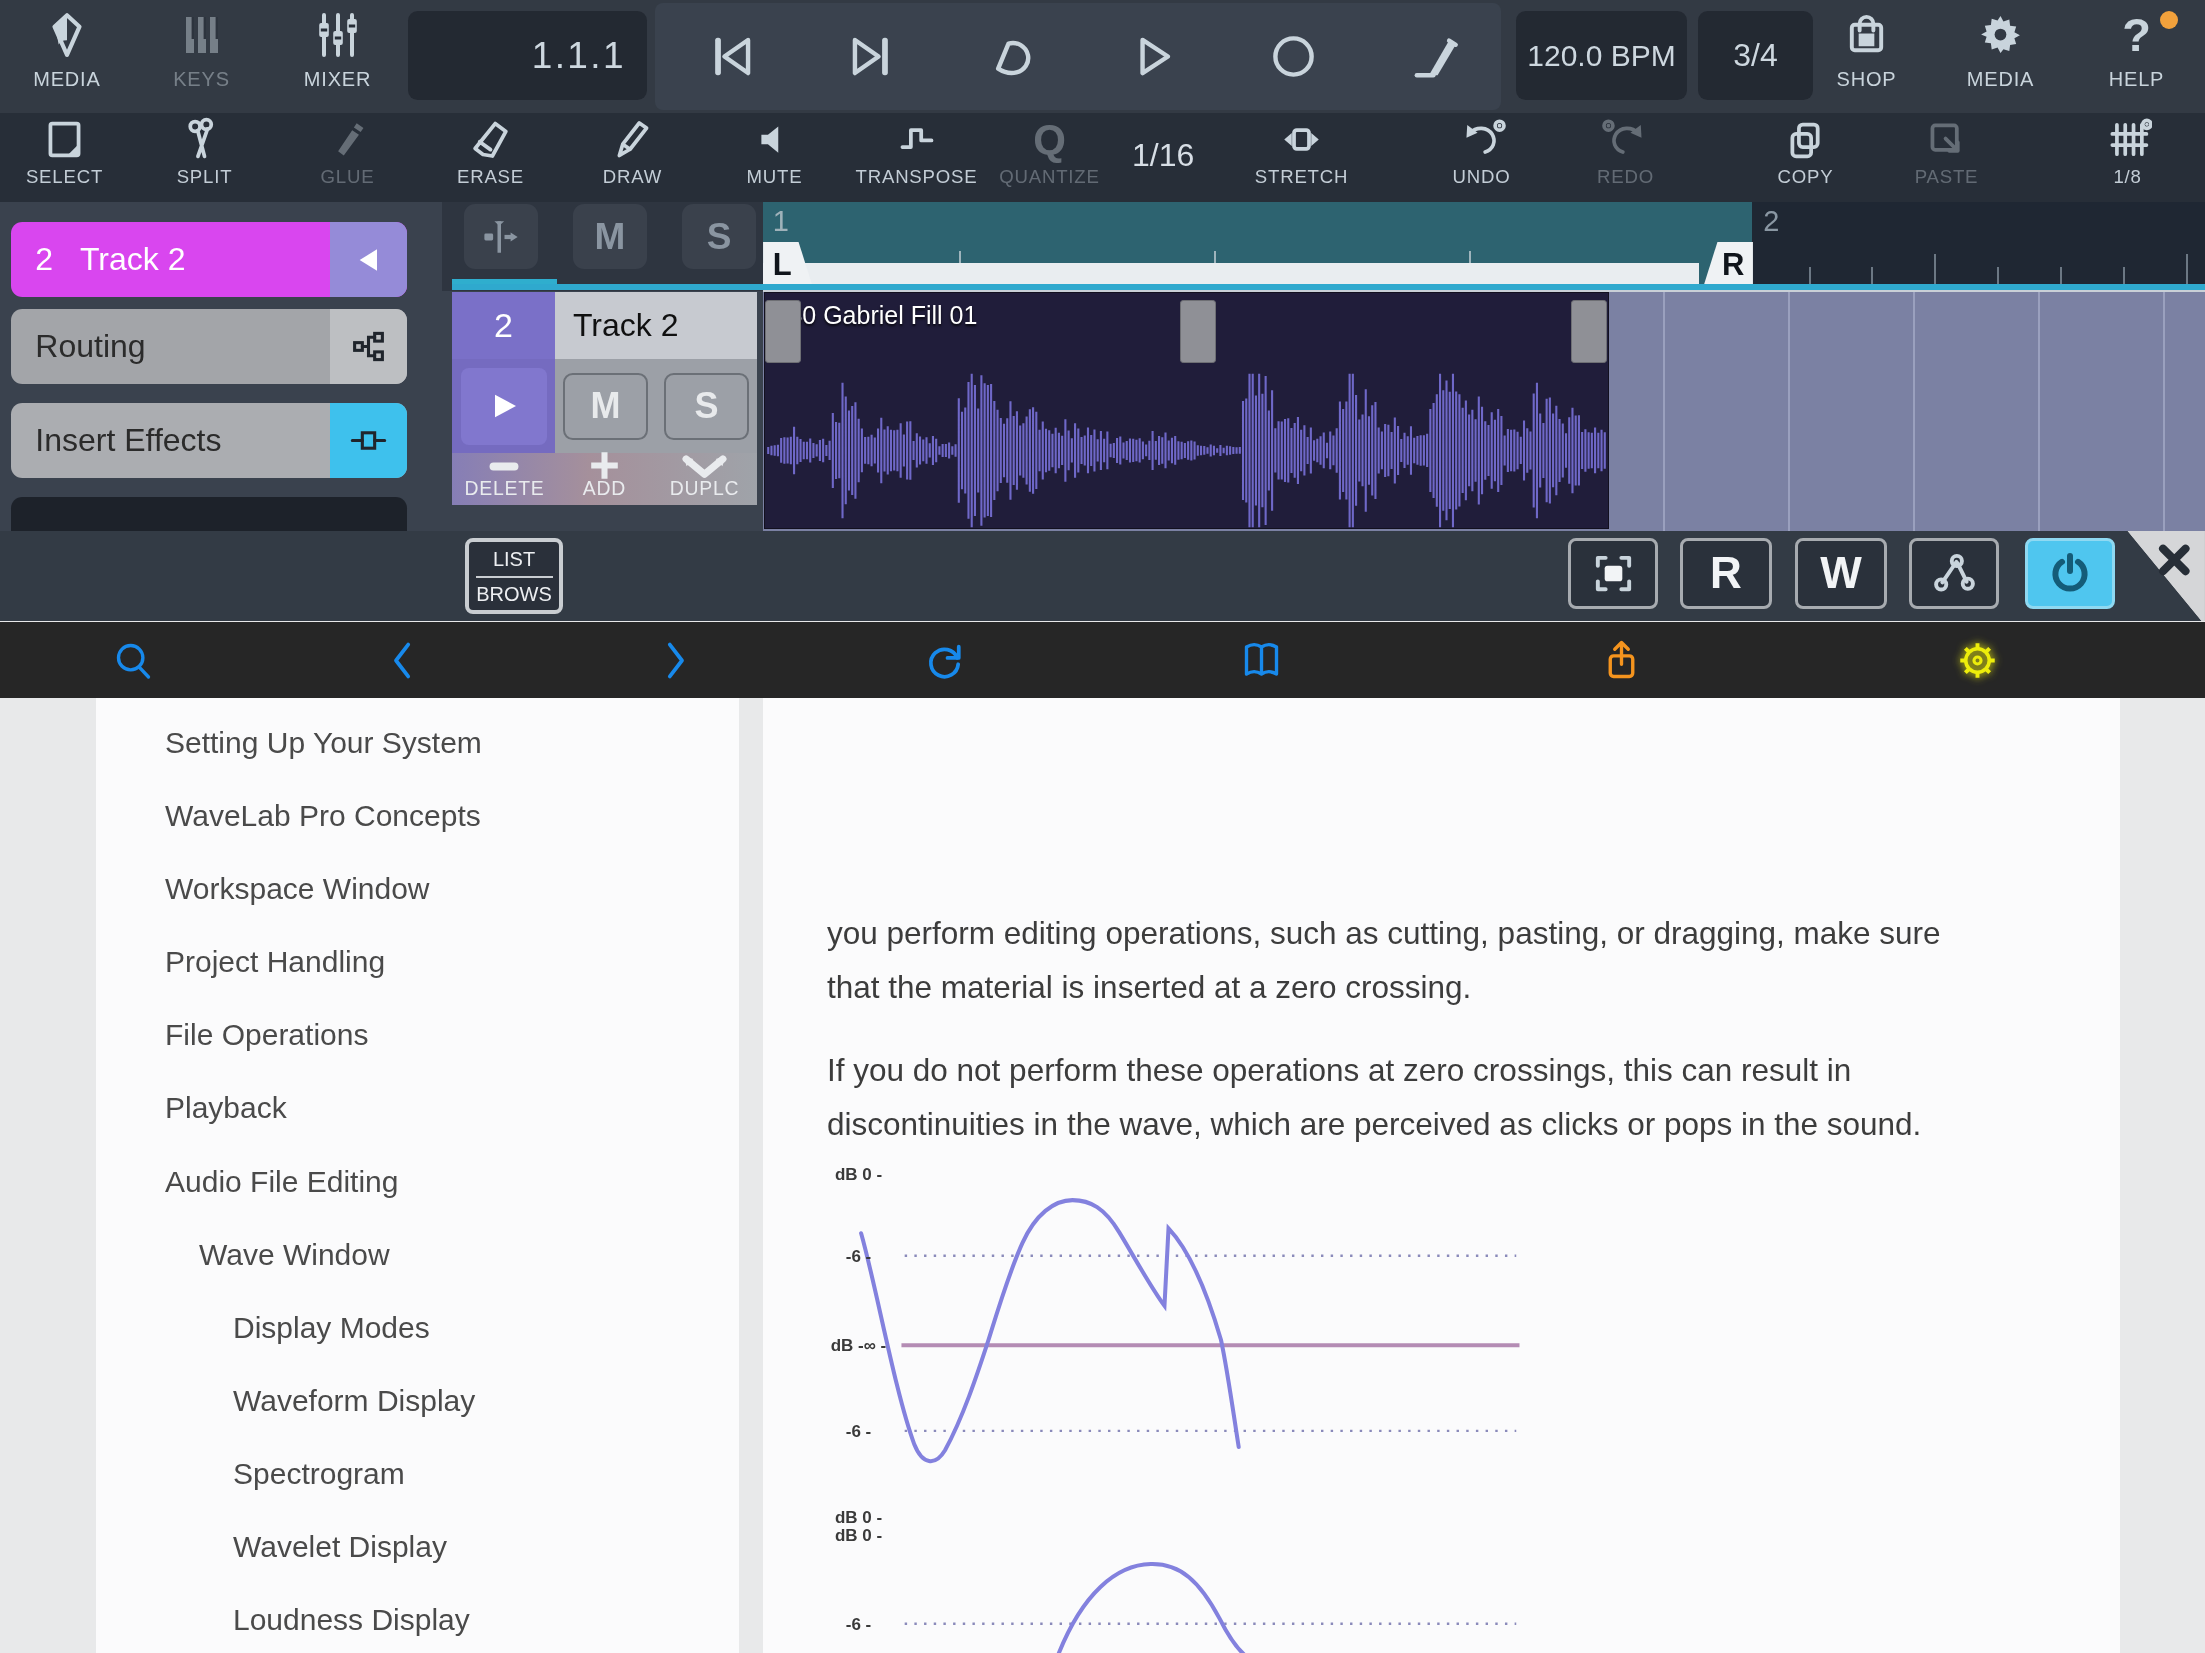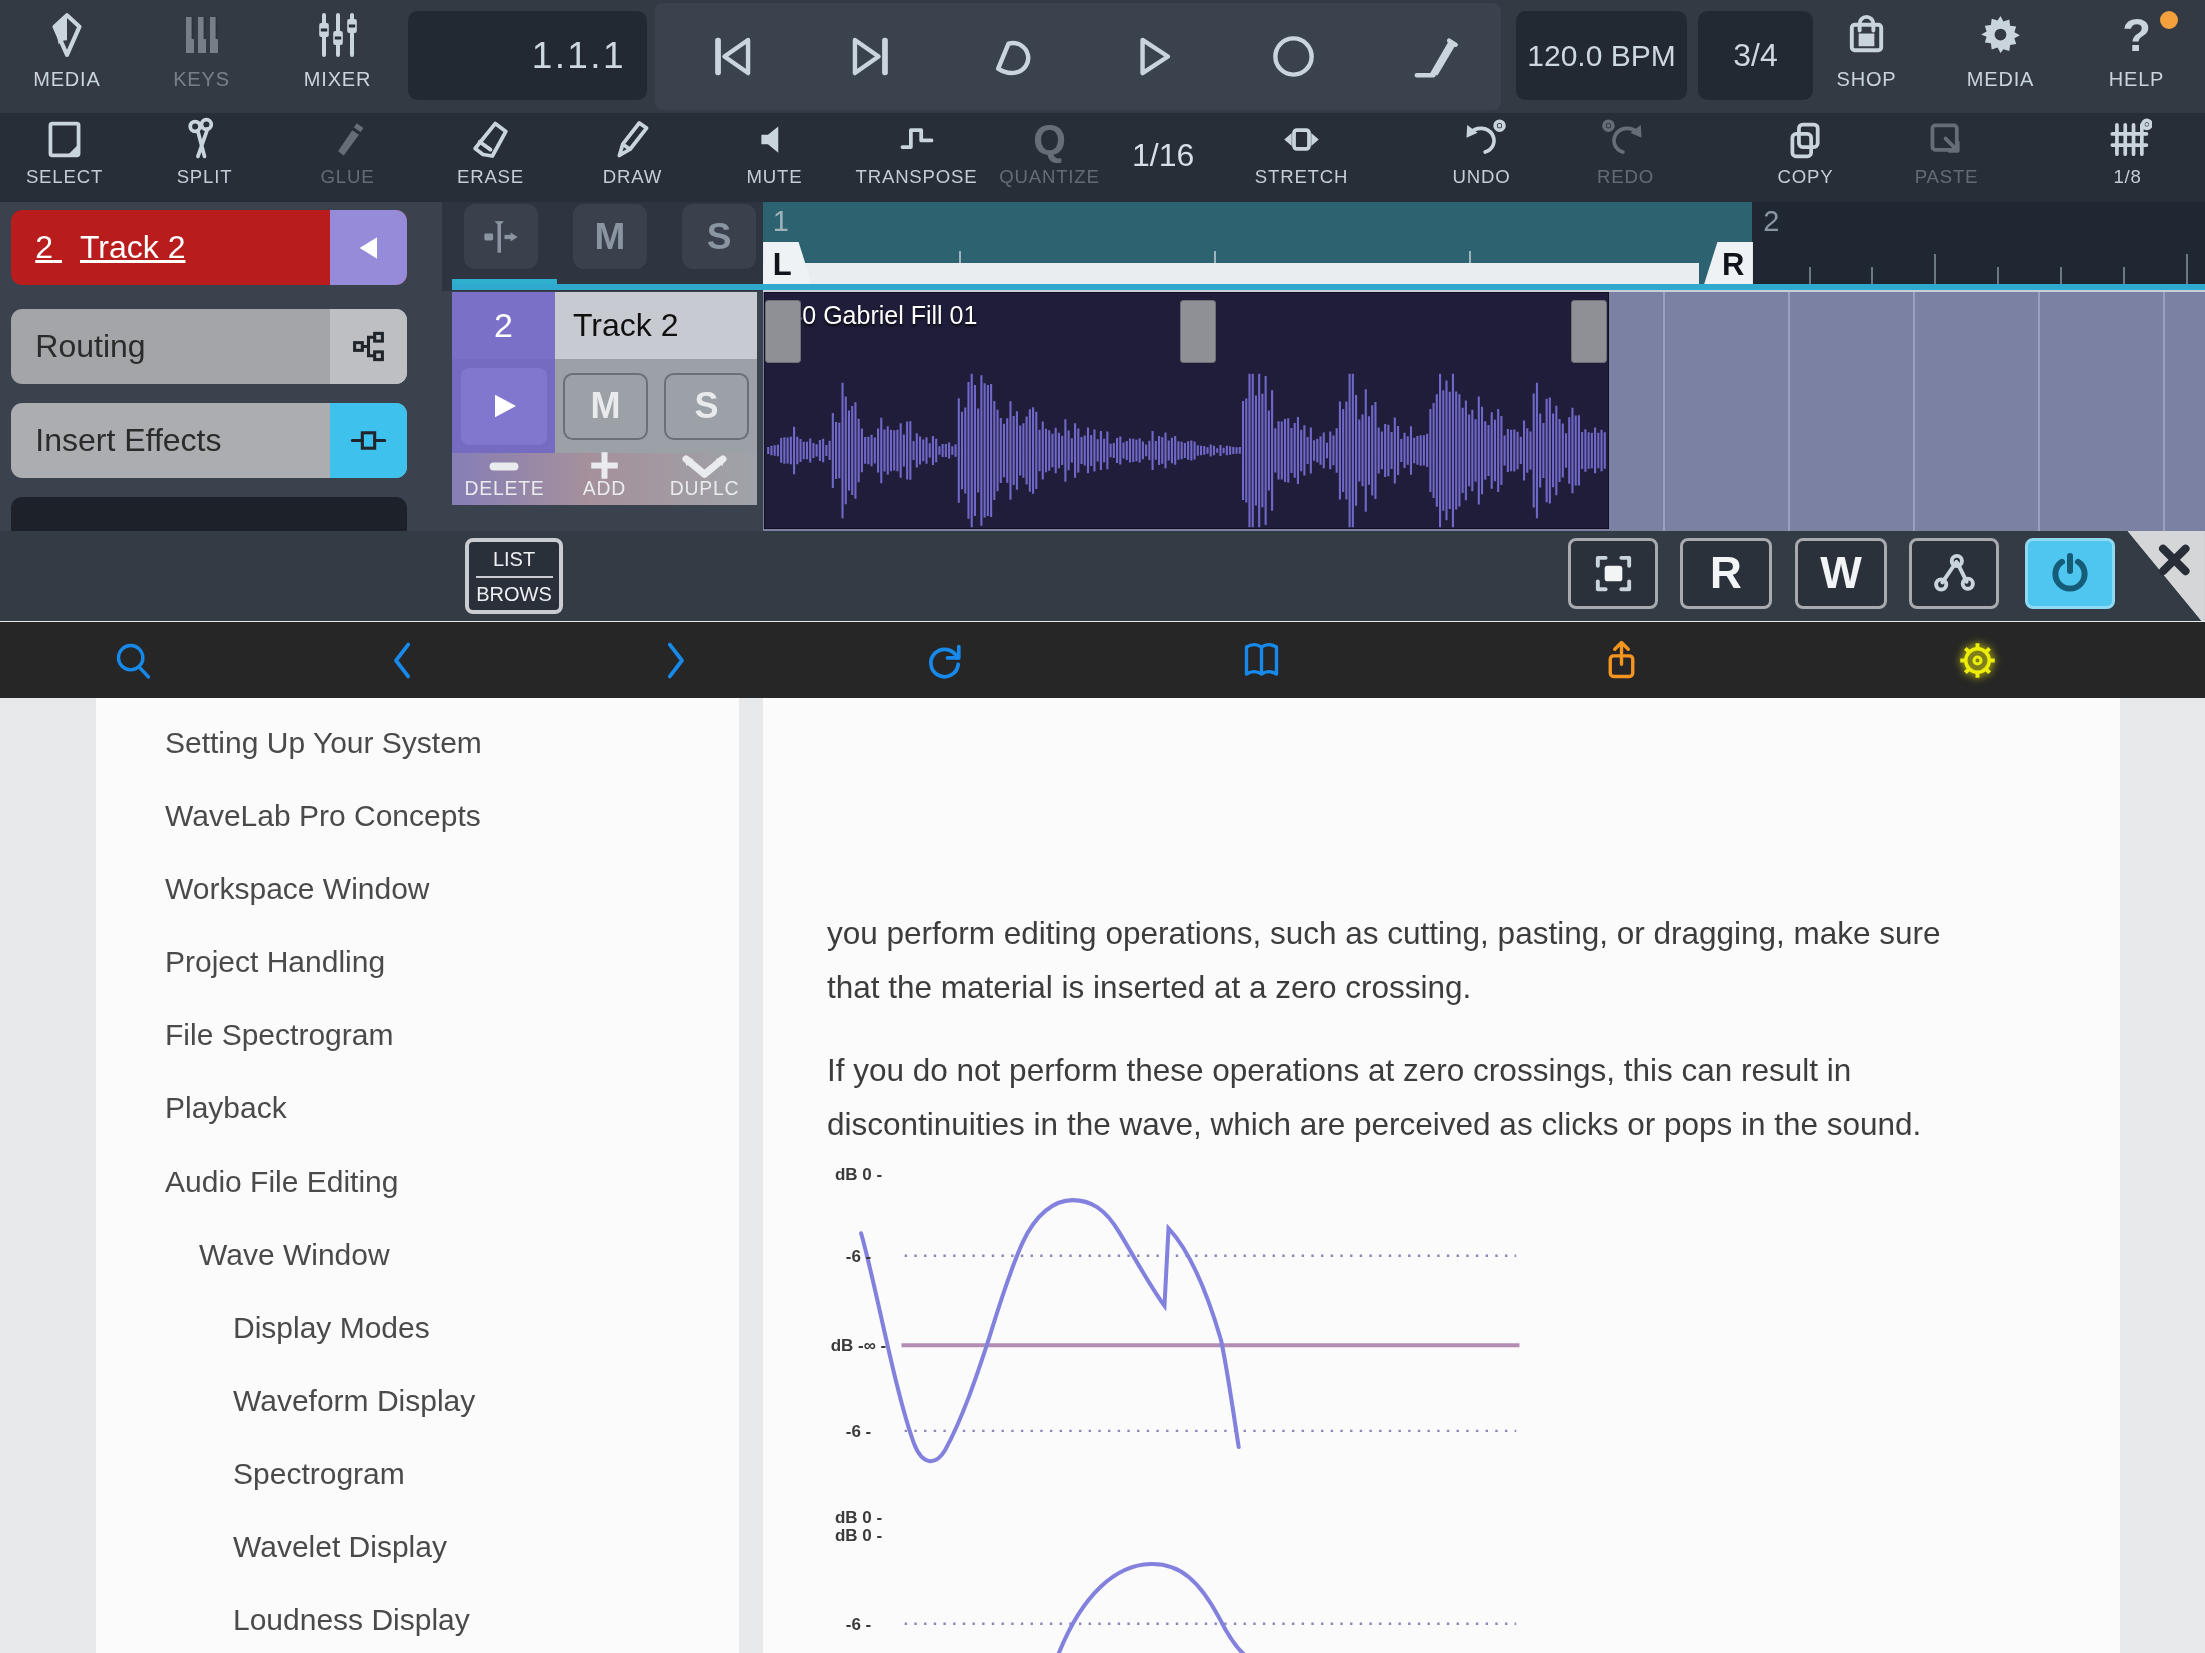--- a/index.html
+++ b/index.html
@@ -311,21 +311,21 @@
             <circle class="icf" cx="23.2" cy="3.8" r=".9"></circle>
           </svg>
         </div>
       <div class="tlabel">1/8</div>
     </div>
   </div>
 
   <div class="abs arrange">
     <div class="abs thead-bg"></div>
 
-    <div class="abs insrow" style="top:8px;background:#b91c1c;color:#fff;text-decoration:underline;">
+    <div class="abs insrow" style="top:20px;background:#d946ef;color:#fff;">
       <div class="rlabel">
         <span>2</span>
         <span style="margin-left:18px">Track 2</span>
       </div>
       <div class="rright" style="background:#958BD8">
         <svg width="32" height="32" viewBox="0 0 24 24">
             <path d="M18 4v16L5 12z" fill="#fff"></path>
           </svg>
       </div>
     </div>
@@ -562,21 +562,21 @@
         </svg>
     </div>
   </div>
 
   <div class="abs content">
     <div class="abs panel" style="left:90px;width:643px;margin-left:6px;">
       <div class="navitem" style="left:69px;top:28px">Setting Up Your System</div>
       <div class="navitem" style="left:69px;top:101px">WaveLab Pro Concepts</div>
       <div class="navitem" style="left:69px;top:174px">Workspace Window</div>
       <div class="navitem" style="left:69px;top:247px">Project Handling</div>
-      <div class="navitem" style="left:69px;top:320px">File Spectrogram</div>
+      <div class="navitem" style="left:69px;top:320px">File Operations</div>
       <div class="navitem" style="left:69px;top:393px">Playback</div>
       <div class="navitem" style="left:69px;top:467px">Audio File Editing</div>
       <div class="navitem" style="left:103px;top:540px">Wave Window</div>
       <div class="navitem" style="left:137px;top:613px">Display Modes</div>
       <div class="navitem" style="left:137px;top:686px">Waveform Display</div>
       <div class="navitem" style="left:137px;top:759px">Spectrogram</div>
       <div class="navitem" style="left:137px;top:832px">Wavelet Display</div>
       <div class="navitem" style="left:137px;top:905px">Loudness Display</div>
     </div>
 

